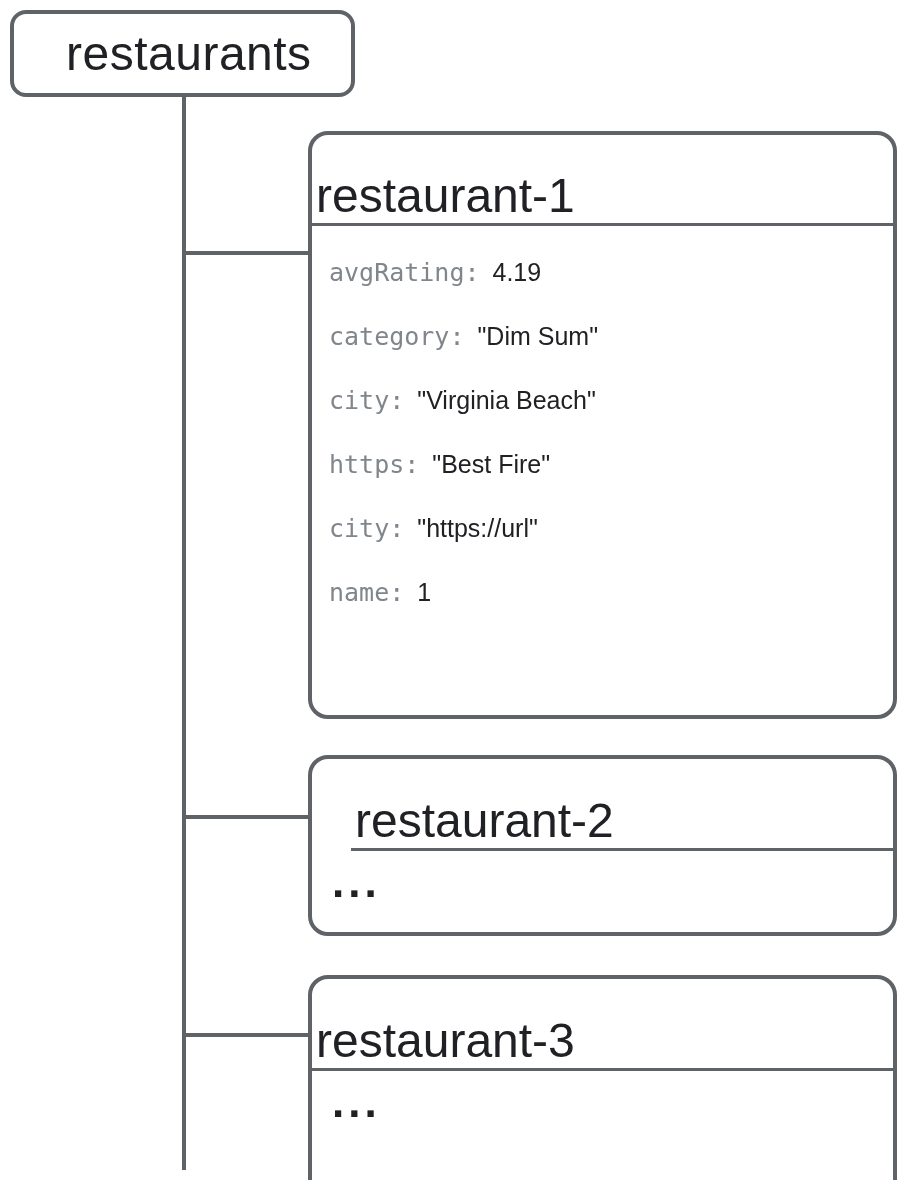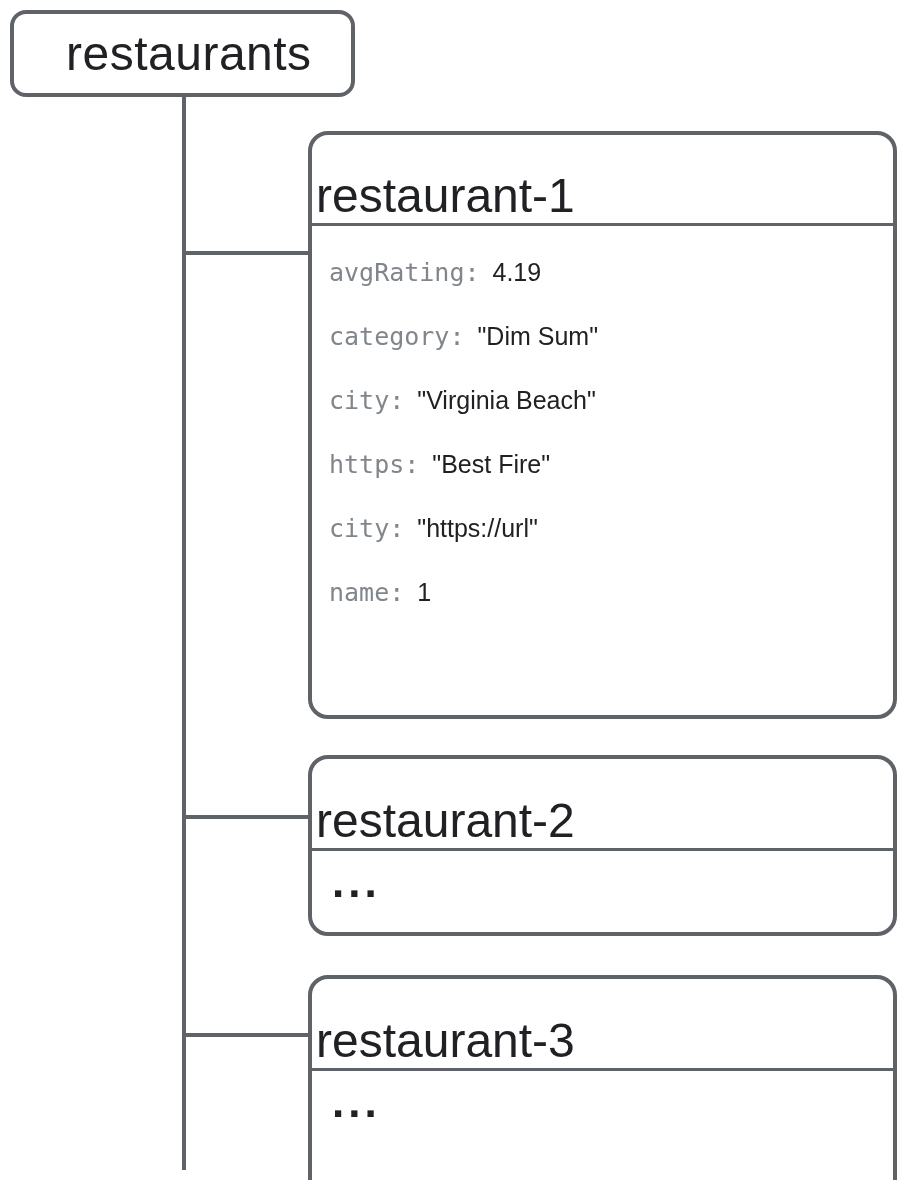--- a/index.html
+++ b/index.html
@@ -62,21 +62,21 @@
   .card-3 { top: 975px; height: 224px; }
 
   .card-header {
     display: flex;
     align-items: flex-end;
     padding-left: 4px;
     border-bottom: 3px solid #5f6368;
     box-sizing: border-box;
   }
   .card-1 .card-header { height: 91px; }
-  .card-2 .card-header { height: 92px; }
+  .card-2 .card-header { height: 92px; margin-left: 39px; }
   .card-3 .card-header { height: 92px; }
 
   .card-title {
     font-size: 48px;
     color: #202124;
   }
 
   .card-body {
     padding: 14px 16px 0 17px;
   }

